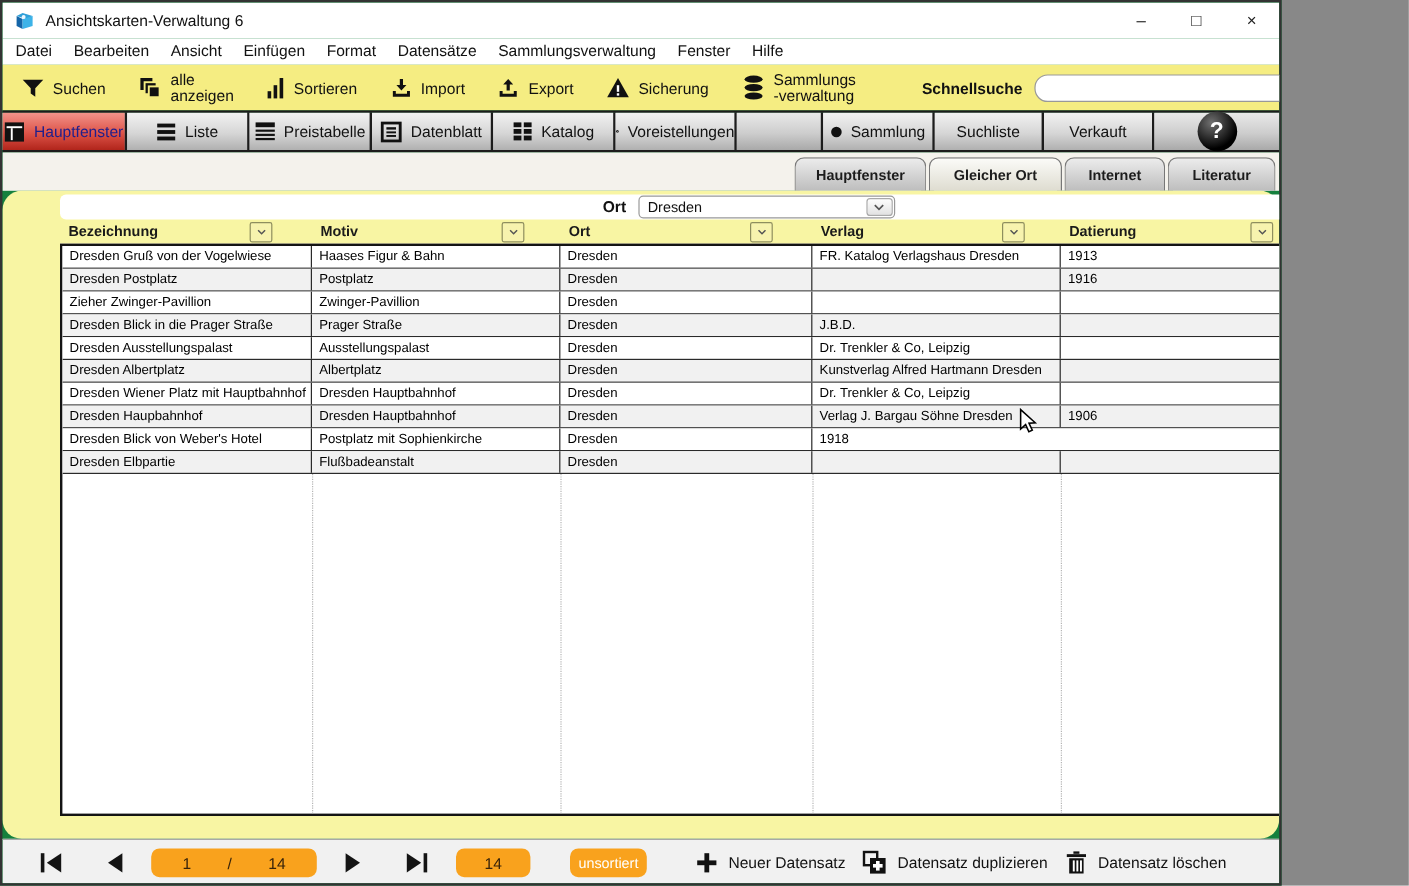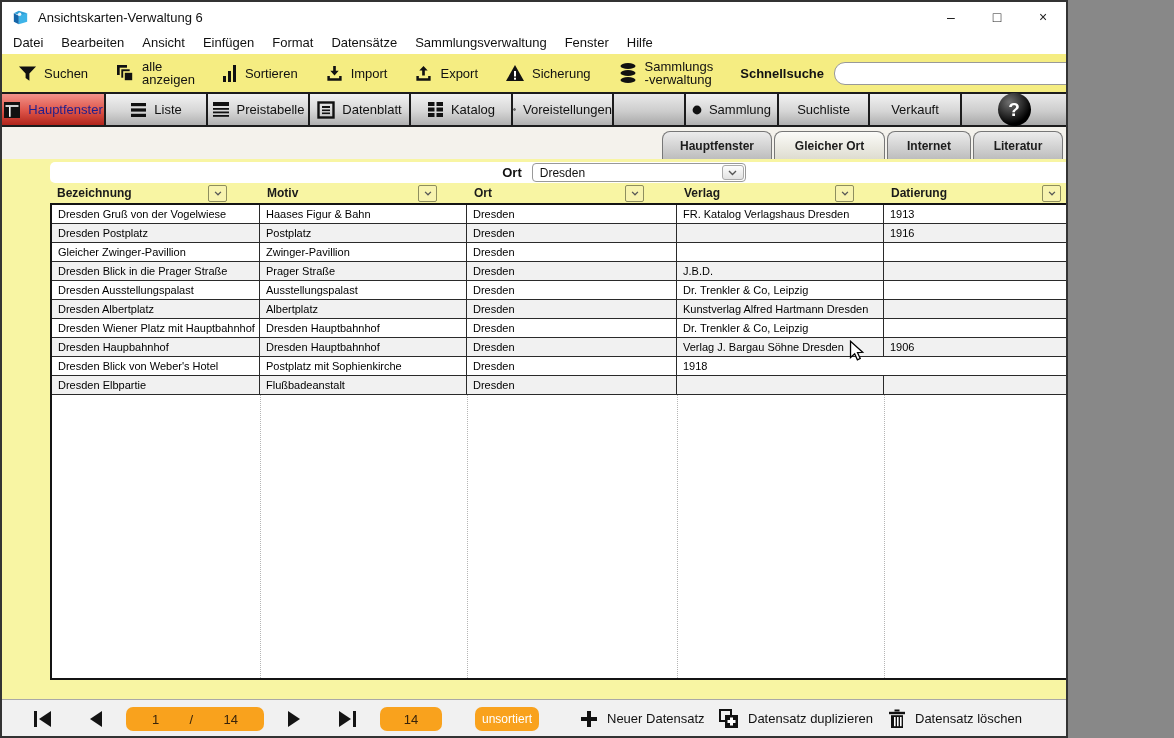--- a/index.html
+++ b/index.html
@@ -17,37 +17,37 @@
   .winbtn { width:46px; height:30px; display:flex; align-items:center; justify-content:center; font-size:14px; color:#222; }
   
   .menubar { height:22px; background:#fff; display:flex; align-items:flex-end; padding-left:2px; flex:0 0 auto; }
   .menuitem { font-size:13px; color:#111; padding:0 9px; line-height:22px; }
   
   .toolbar { height:38px; background:#f5ed82; display:flex; padding-left:16px; flex:0 0 auto; }
   .tbtn { display:flex; align-items:center; gap:7px; margin-right:27px; font-size:13px; color:#111; white-space:nowrap; }
   .tbtn svg { flex:0 0 auto; }
   .twolines { line-height:13px; font-size:13px; }
   .quick { margin-left:auto; display:flex; align-items:center; gap:8px; padding-right:8px; }
-  .quicklabel { font-weight:bold; font-size:13px; color:#111; margin-right:2px; }
+  .quicklabel { font-weight:bold; font-size:13px; color:#111; margin-right:2px;margin-left:28px; }
   .quickinput { width:245px; height:23px; border:1px solid #999; border-radius:11px; padding:0 10px; font-size:12px; outline:none; background:#fff; }
   .bluebtn { width:32px; height:25px; border-radius:6px; background:linear-gradient(180deg,#3b97e3,#176bbd); display:flex; align-items:center; justify-content:center; }
   
   .tabbar { height:35px; display:flex; border-top:2px solid #1c1c1c; border-bottom:2px solid #1c1c1c; background:linear-gradient(180deg,#f2f2f2,#b3b3b3); flex:0 0 auto; }
   .mtab { display:flex; align-items:center; justify-content:center; gap:7px; font-size:13px; color:#111; border-right:2px solid #1c1c1c; background:linear-gradient(180deg,#f2f2f2 0%,#d6d6d6 55%,#b0b0b0 100%); white-space:nowrap; }
   .mtab.active { background:linear-gradient(180deg,#f2938a 0%,#dd5348 55%,#b1251b 100%); color:#1f1f8c; }
   .mtab-filler { flex:1; border-right:2px solid #1c1c1c; background:linear-gradient(180deg,#e9e9e9 0%,#cdcdcd 55%,#a9a9a9 100%); }
   .helpzone { width:104px; display:flex; align-items:center; justify-content:center; background:linear-gradient(180deg,#e9e9e9 0%,#cdcdcd 55%,#a9a9a9 100%); }
   .helpcircle { width:33px; height:33px; border-radius:50%; background:radial-gradient(circle at 35% 28%, #707070, #000 68%); color:#fff; font-size:19px; font-weight:bold; display:flex; align-items:center; justify-content:center; }
   
   .substrip { height:32px; background:#f4f2ec; position:relative; flex:0 0 auto; }
   .subtabs { position:absolute; right:3px; bottom:0; display:flex; gap:2px; }
   .stab { height:28px; min-width:84px; padding:0 14px; border:1px solid #777; border-bottom:none; border-radius:8px 8px 0 0; background:linear-gradient(180deg,#ececec,#bdbdbd); display:flex; align-items:center; justify-content:center; font-size:12px; font-weight:bold; color:#1c1c1c; }
   .stab.active { background:linear-gradient(180deg,#fbfbf8,#dedcd0); }
   
-  .panel { flex:1; background:#f8f5a3; position:relative; }
+  .panel { flex:1; background:#f8f5a3; position:relative;border-radius:16px; }
   .ortbar { position:absolute; left:48px; width:1078px; top:3px; height:21px; background:#fff; border-radius:5px; display:flex; align-items:center; justify-content:center; }
   .ortwrap { display:flex; align-items:center; gap:10px; margin-left:70px; }
   .ortlabel { font-weight:bold; font-size:13px; color:#111; }
   .dropdown { width:214px; height:19px; border:1px solid #999; border-radius:4px; background:#fff; display:flex; align-items:center; font-size:12px; color:#111; }
   .ddvalue { flex:1; padding-left:7px; }
   .ddbtn { width:22px; height:15px; margin-right:1px; border:1px solid #aaa; border-radius:3px; background:linear-gradient(#fdfdfd,#e2e2e2); display:flex; align-items:center; justify-content:center; }
   
   .hrow { position:absolute; left:48px; top:25px; width:1078px; height:20px; display:flex; }
   .hcell { position:relative; height:20px; }
   .hc0{width:210px}.hc1{width:207px}.hc2{width:210px}.hc3{width:207px}.hc4{width:244px}
@@ -322,21 +322,21 @@
             <div class="tcell c4">1913</div>
           </div>
           <div class="trow">
             <div class="tcell c0">Dresden Postplatz</div>
             <div class="tcell c1">Postplatz</div>
             <div class="tcell c2">Dresden</div>
             <div class="tcell c3"></div>
             <div class="tcell c4">1916</div>
           </div>
           <div class="trow">
-            <div class="tcell c0">Gleicher Zwinger-Pavillion</div>
+            <div class="tcell c0">Zieher Zwinger-Pavillion</div>
             <div class="tcell c1">Zwinger-Pavillion</div>
             <div class="tcell c2">Dresden</div>
             <div class="tcell c3"></div>
             <div class="tcell c4"></div>
           </div>
           <div class="trow">
             <div class="tcell c0">Dresden Blick in die Prager Straße</div>
             <div class="tcell c1">Prager Straße</div>
             <div class="tcell c2">Dresden</div>
             <div class="tcell c3">J.B.D.</div>

